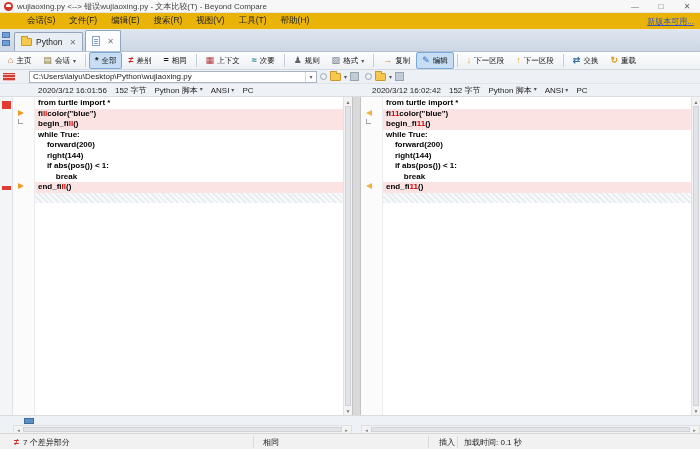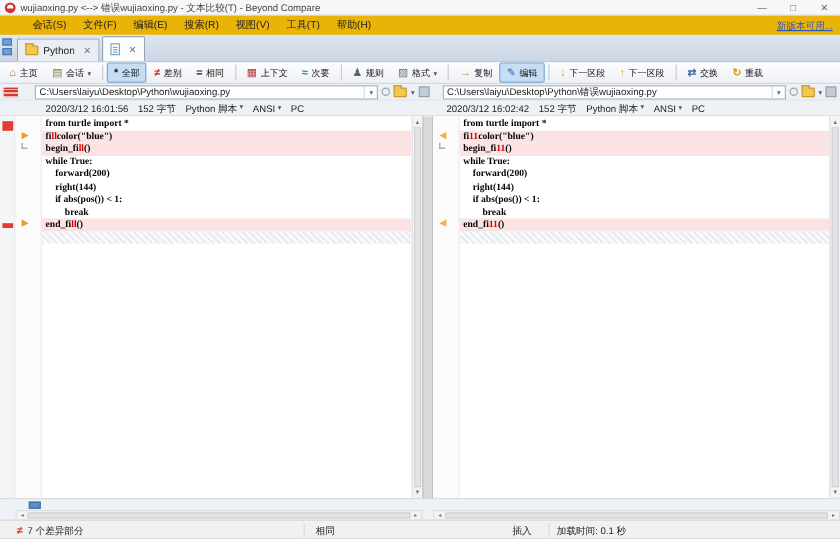--- a/index.html
+++ b/index.html
@@ -98,21 +98,21 @@
   .main { position:absolute; left:0; top:97px; width:700px; height:318px; background:#fff; }
   .overview-strip { position:absolute; left:0; top:0; width:13px; height:318px; background:#f4f5f7;
                     border-right:1px solid #dfe2e6; }
   .ov-mark { position:absolute; left:2px; width:9px; background:#e03c31; }
   .pane { position:absolute; top:0; height:318px; display:flex; background:#fff; }
   .pane-left { left:13px; width:339px; }
   .pane-right { left:361px; width:339px; }
   .gutter { width:22px; background:#fbfbfb; border-right:1px solid #ececec; }
   .gut-row { height:10.5px; display:flex; align-items:center; padding-left:5px; }
   .codecol { flex:1; overflow:hidden; padding-top:1px; }
-  .code-line { height:10.5px; line-height:10.5px; font-family:Liberation Serif, serif;
+  .code-line { height:10.5px; line-height:10.5px; font-family:Liberation Sans, sans-serif;
                font-size:8px; font-weight:700; white-space:pre; padding-left:3px; color:#000; }
   .code-line.diff { background:#fbe3e3; }
   .dseg { color:#d40000; }
   .eof-hatch { height:10px; margin-top:0px;
                background:repeating-linear-gradient(45deg,#e9edf2 0 2px,#f9fafc 2px 4px); }
   .tri-r { width:0; height:0; border-top:3px solid transparent; border-bottom:3px solid transparent;
            border-left:6px solid #ef9b28; }
   .tri-l { width:0; height:0; border-top:3px solid transparent; border-bottom:3px solid transparent;
            border-right:6px solid #f3b13e; }
   .elbow { width:5px; height:5px; border-left:1px solid #9aa0a6; border-bottom:1px solid #9aa0a6; margin-top:-3px; }
@@ -260,24 +260,20 @@
     <div class="path-combo combo-left" data-name="left-path-combo">
       <span class="path-text" data-name="left-path-text">C:\Users\laiyu\Desktop\Python\wujiaoxing.py</span>
       <span class="combo-arrow" data-name="chevron-down-icon">▾</span>
     </div>
     <div class="mini-icons" data-name="left-path-buttons">
       <span class="refresh-glyph" data-name="refresh-icon"></span>
       <span class="folder-glyph" data-name="browse-folder-icon"></span>
       <span class="drop-tiny" data-name="chevron-down-icon">▾</span>
       <span class="save-glyph" data-name="save-icon"></span>
     </div>
-    <div class="path-combo combo-right" style="margin-left:8px;" data-name="right-path-combo">
-      <span class="path-text" data-name="right-path-text">C:\Users\laiyu\Desktop\Python\错误wujiaoxing.py</span>
-      <span class="combo-arrow" data-name="chevron-down-icon">▾</span>
-    </div>
     <div class="mini-icons" data-name="right-path-buttons">
       <span class="refresh-glyph" data-name="refresh-icon"></span>
       <span class="folder-glyph" data-name="browse-folder-icon"></span>
       <span class="drop-tiny" data-name="chevron-down-icon">▾</span>
       <span class="save-glyph" data-name="save-icon"></span>
     </div>
   </div>
 
   <div class="inforow" data-name="file-info-row">
     <div class="info-group info-left" data-name="left-file-info">
@@ -406,18 +402,18 @@
   </div>
 
   <div class="statusbar" data-name="statusbar">
     <span class="status-item" style="left:14px;" data-name="diff-count-status">
       <span class="diff-badge-icon" data-name="differences-badge-icon">≠</span>
       <span>7 个差异部分</span>
     </span>
     <span class="status-sep" style="left:253px;" data-name="status-separator"></span>
     <span class="status-item" style="left:263px;" data-name="section-state-status">相同</span>
     <span class="status-sep" style="left:428px;" data-name="status-separator"></span>
-    <span class="status-item" style="left:427px;" data-name="insert-mode-status">插入</span>
+    <span class="status-item" style="left:439px;" data-name="insert-mode-status">插入</span>
     <span class="status-sep" style="left:457px;" data-name="status-separator"></span>
     <span class="status-item" style="left:464px;" data-name="load-time-status">加载时间: 0.1 秒</span>
   </div>
 
 </div>
 
 </body></html>

